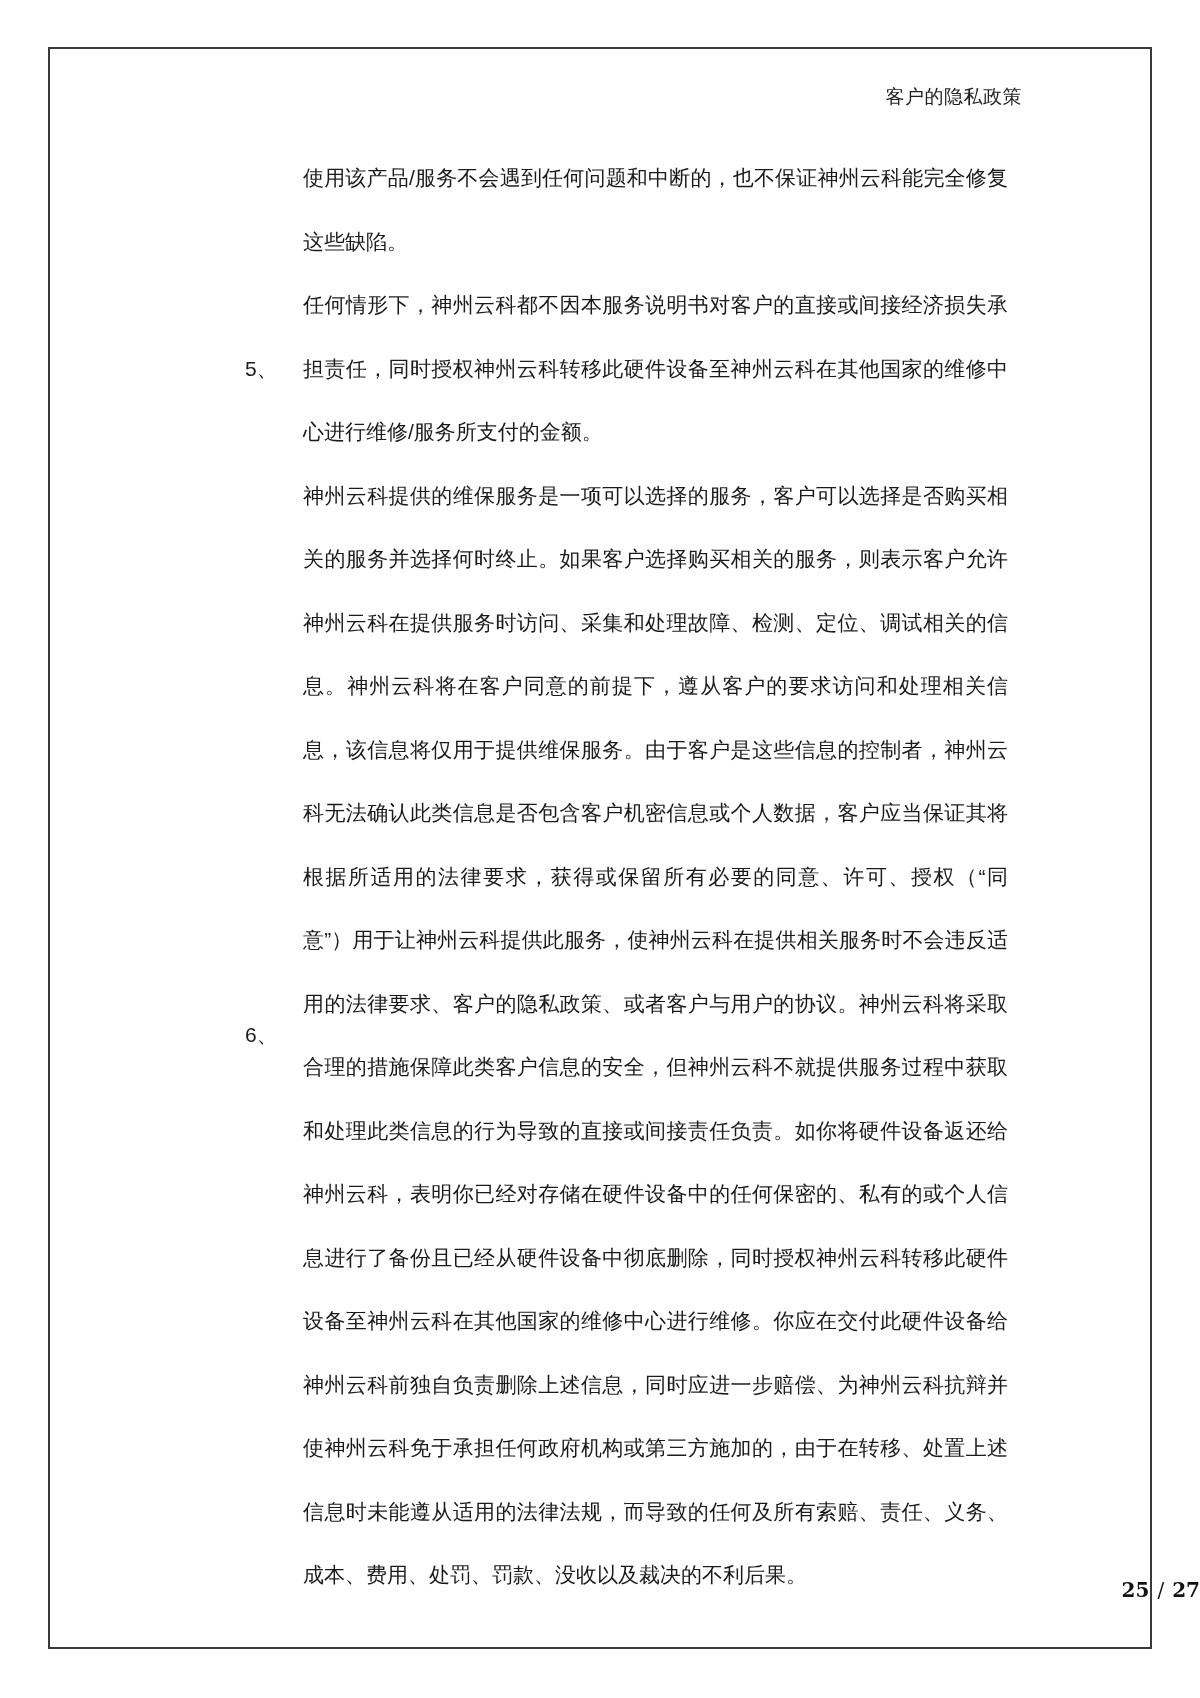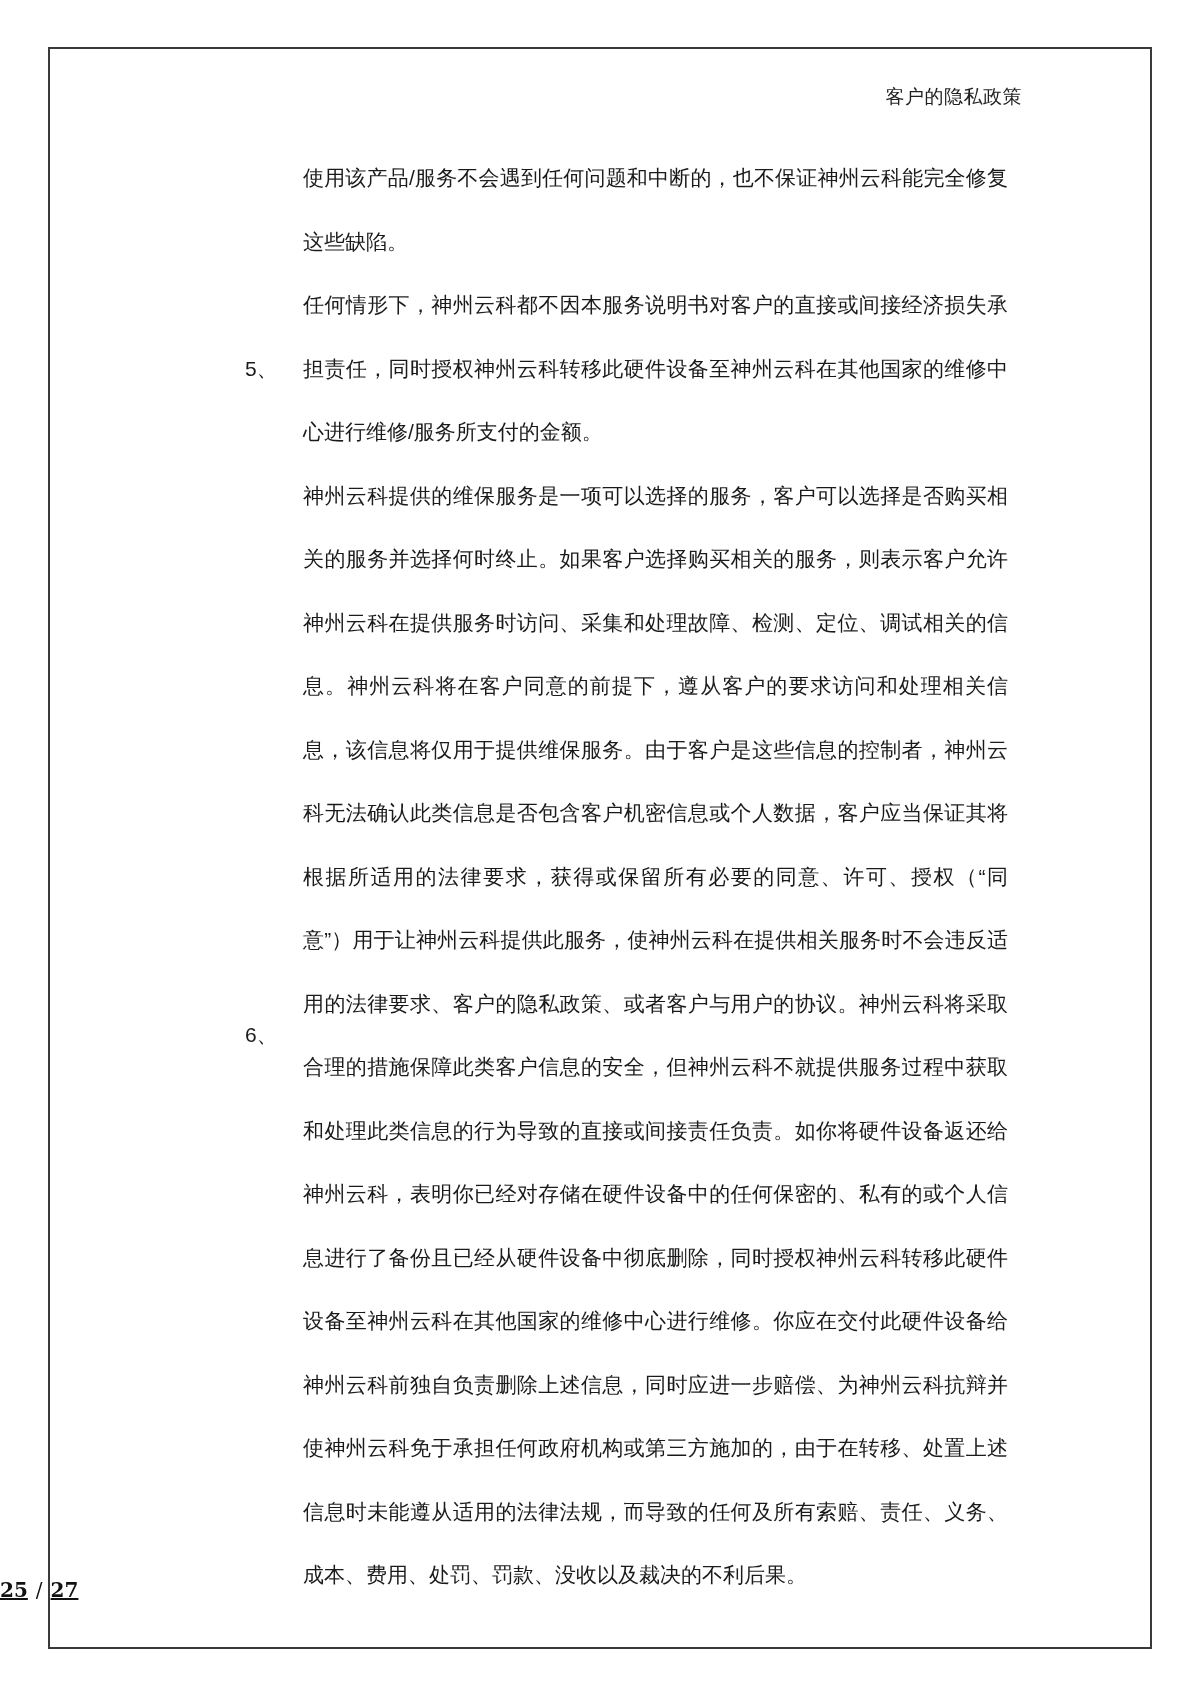--- a/index.html
+++ b/index.html
@@ -57,26 +57,25 @@
     font-size: 21px;
     line-height: 63.5px;
     text-align: justify;
     color: #1a1a1a;
   }
   .page-footer {
     position: absolute;
     left: 0;
     top: 1578px;
     width: 1200px;
-    text-align: left;
+    text-align: right;
     font-family: "DejaVu Serif", "Liberation Serif", serif;
     font-weight: bold;
     font-size: 20px;
     color: #111111;
-    text-decoration: underline;
   }
   .page-footer .sep {
     display: inline-block;
     margin: 0 8px;
     font-weight: normal;
   }
 </style>
 </head>
 <body>
 

